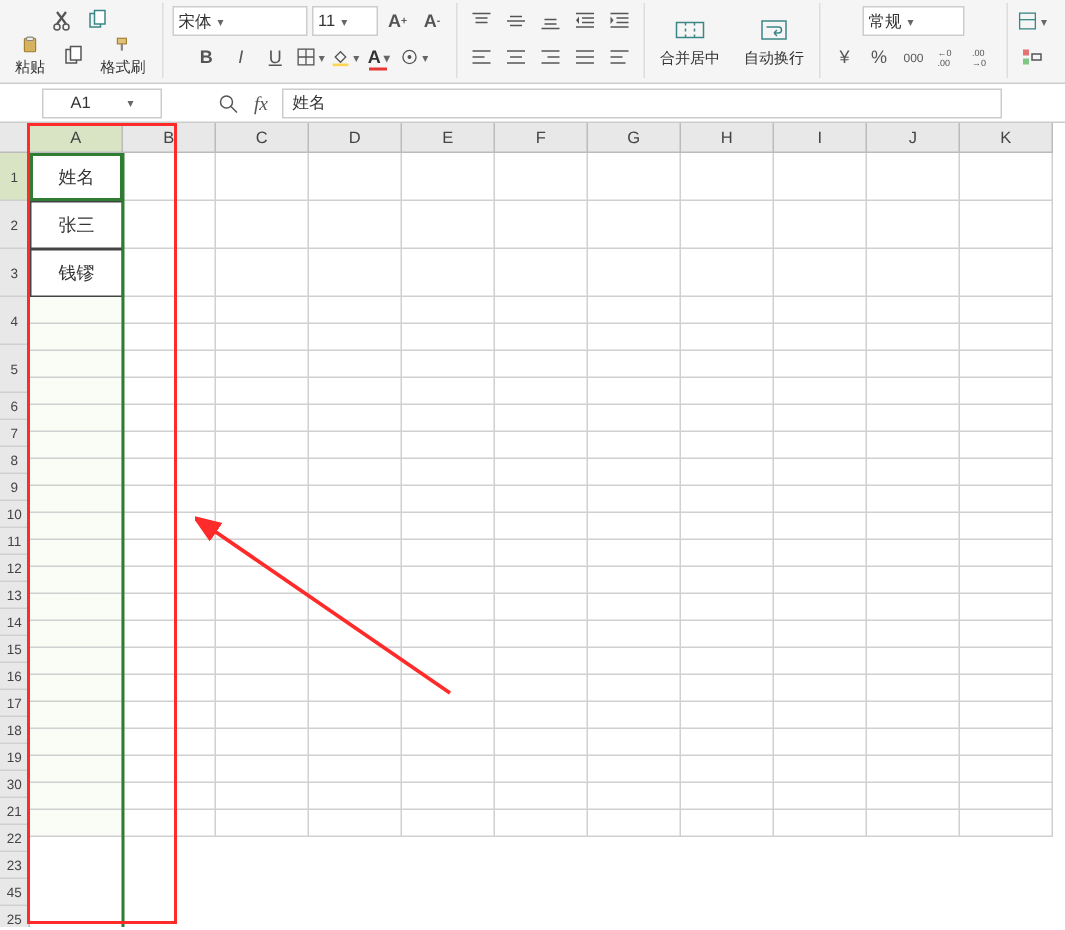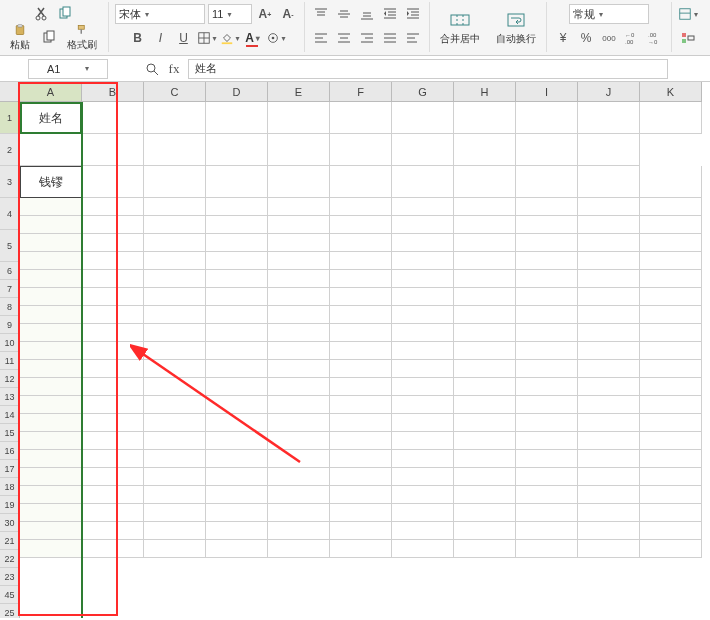--- a/index.html
+++ b/index.html
@@ -237,21 +237,21 @@
             <rect x="2" y="2" width="16" height="12" fill="none" stroke="#3b8686"></rect>
             <path d="M5 6h8a2 2 0 010 4h-3m0 0l2-2m-2 2l2 2" stroke="#3b8686" fill="none"></path>
           </svg>
         <span>自动换行</span>
       </div>
     </div>
   </div>
 
   <div class="group">
     <div class="group-row">
-      <div class="combo" style="width:80px">
+      <div class="combo" style="width:68px">
           <span>常规</span>
           <span class="caret">▾</span>
         </div>
     </div>
     <div class="group-row" style="margin-top:4px">
       <div class="btn">¥</div>
       <div class="btn">%</div>
       <div class="btn" style="font-size:8px">000</div>
       <div class="btn">
           <svg viewBox="0 0 16 16">
@@ -296,21 +296,21 @@
     <span>A1</span>
     <span class="caret-sm">▾</span>
   </div>
   <div class="fx-area">
     <div class="fx-icon">
         <svg viewBox="0 0 16 16">
           <circle cx="7" cy="7" r="4" fill="none" stroke="#555"></circle>
           <line x1="10" y1="10" x2="14" y2="14" stroke="#555"></line>
         </svg>
       </div>
-    <div class="fx-icon" style="font-family:serif;font-size:13px">fx</div>
+    <div class="fx-icon" style="font-style:italic;font-family:serif;font-size:13px">fx</div>
     <div class="formula-input">
       <span>姓名</span>
     </div>
   </div>
 </div>
 
 <div class="gridwrap">
   <div class="corner"></div>
   <div class="col-headers" id="colheaders">
       <div class="col-h sel">A</div>
@@ -360,20 +360,21 @@
         <div class="cell tall"></div>
         <div class="cell tall"></div>
         <div class="cell tall"></div>
         <div class="cell tall"></div>
         <div class="cell tall"></div>
         <div class="cell tall"></div>
         <div class="cell tall"></div>
         <div class="cell tall"></div>
       </div>
       <div class="cellrow">
+        <div class="cell tall selcol boxed">张三</div>
         <div class="cell tall"></div>
         <div class="cell tall"></div>
         <div class="cell tall"></div>
         <div class="cell tall"></div>
         <div class="cell tall"></div>
         <div class="cell tall"></div>
         <div class="cell tall"></div>
         <div class="cell tall"></div>
         <div class="cell tall"></div>
         <div class="cell tall"></div>

